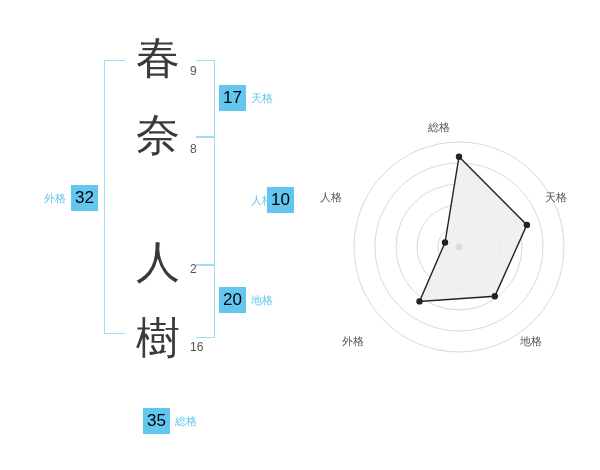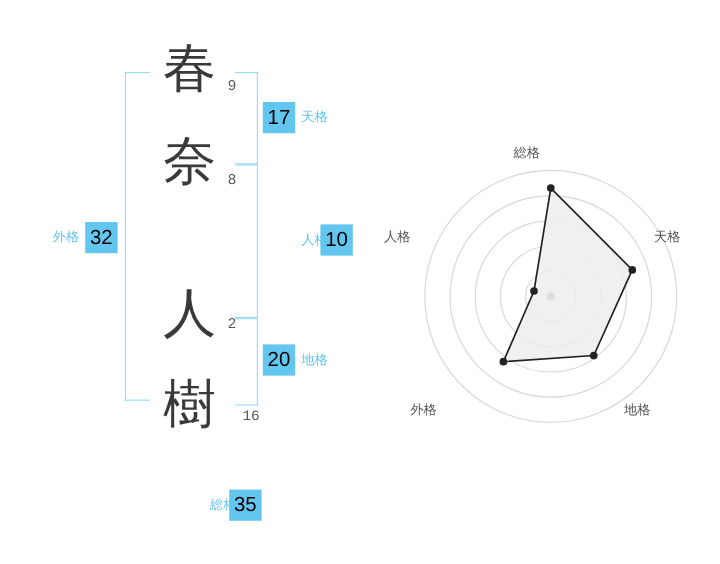--- a/index.html
+++ b/index.html
@@ -124,35 +124,35 @@
     <div class="kanji" style="left:130px; top:36px;">春</div>
     <div class="stroke-num" style="left:190px; top:64px;">9</div>
 
     <div class="kanji" style="left:130px; top:113px;">奈</div>
     <div class="stroke-num" style="left:190px; top:142px;">8</div>
 
     <div class="kanji" style="left:130px; top:240px;">人</div>
     <div class="stroke-num" style="left:190px; top:262px;">2</div>
 
     <div class="kanji" style="left:130px; top:316px;">樹</div>
-    <div class="stroke-num" style="left:202px; top:340px;font-family:Liberation Mono, monospace;">16</div>
+    <div class="stroke-num" style="left:190px; top:340px;">16</div>
 
     <div class="chip" style="left:219px; top:85px;">17</div>
     <div class="chip-label" style="left:251px; top:85px;">天格</div>
 
     <div class="chip" style="left:219px; top:187px;margin-left:48px;">10</div>
     <div class="chip-label" style="left:251px; top:187px;">人格</div>
 
     <div class="chip" style="left:219px; top:287px;">20</div>
     <div class="chip-label" style="left:251px; top:287px;">地格</div>
 
     <div class="chip-label-left" style="left:36px; top:185px; width:30px;">外格</div>
     <div class="chip" style="left:71px; top:185px;">32</div>
 
-    <div class="chip" style="left:143px; top:408px;margin-left:48px;">35</div>
+    <div class="chip" style="left:143px; top:408px;">35</div>
     <div class="chip-label" style="left:175px; top:408px;">総格</div>
   </div>
 
   <div class="chart-panel">
     <svg id="radar" width="280" height="470" viewBox="0 0 280 470">
         <circle cx="139" cy="247" r="105" fill="none" stroke="#d8d8d8" stroke-width="1"></circle>
         <circle cx="139" cy="247" r="84" fill="none" stroke="#d8d8d8" stroke-width="1"></circle>
         <circle cx="139" cy="247" r="63" fill="none" stroke="#d8d8d8" stroke-width="1"></circle>
         <circle cx="139" cy="247" r="42" fill="none" stroke="#d8d8d8" stroke-width="1"></circle>
         <circle cx="139" cy="247" r="21" fill="none" stroke="#d8d8d8" stroke-width="1"></circle>

